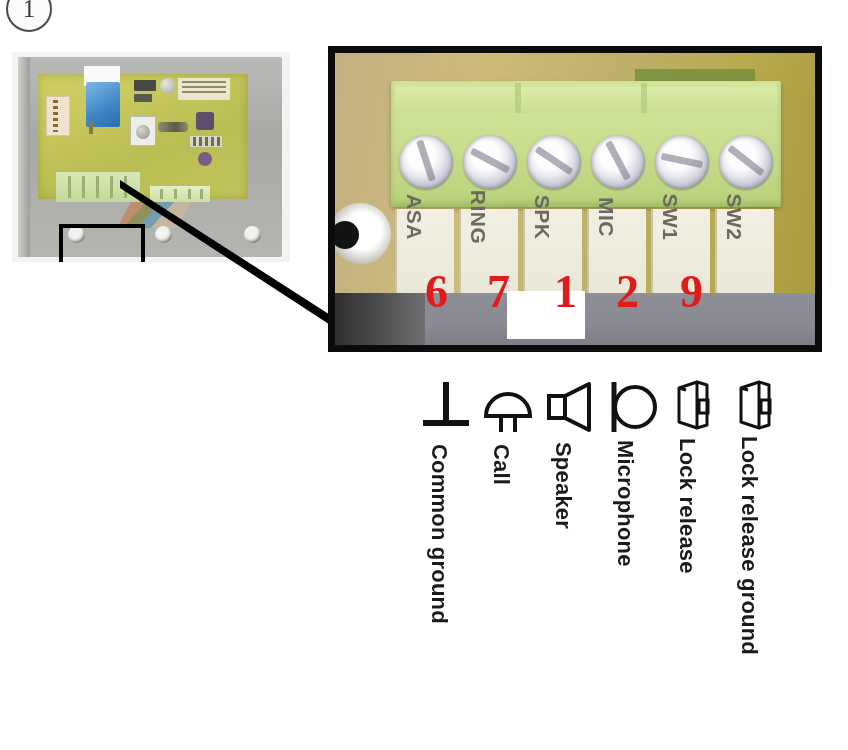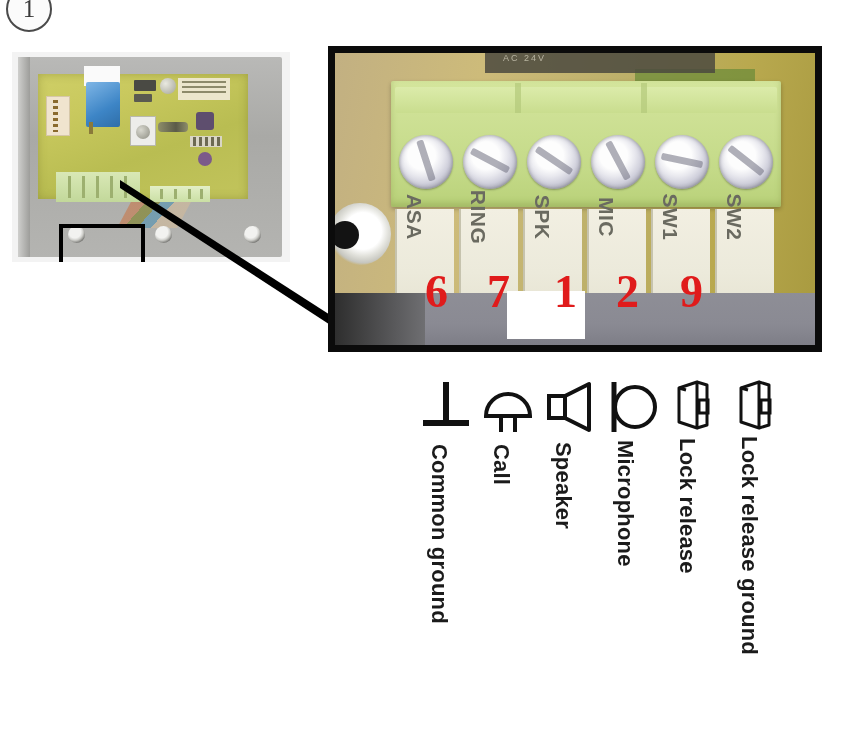--- a/index.html
+++ b/index.html
@@ -230,23 +230,20 @@
     <div class="hl-box"></div>
   </div>
 
   <svg class="pointer" viewBox="0 0 220 150">
     <polygon points="0,0 218,140 218,150 0,8" fill="#000"></polygon>
   </svg>
 
   <div class="zoom-panel">
     <div class="zp-bg"></div>
     <div class="zp-greenbar"></div>
-    <div class="zp-topdark">
-      <span>AC 24V</span>
-    </div>
     <div class="mount-hole"></div>
 
     <div class="conn">
       <div class="ridge"></div>
       <div class="notch" style="left:124px"></div>
       <div class="notch" style="left:250px"></div>
       <div class="screw" style="left:8px">
           <div class="slot" style="transform:rotate(72deg)"></div>
         </div>
       <div class="screw" style="left:72px">

